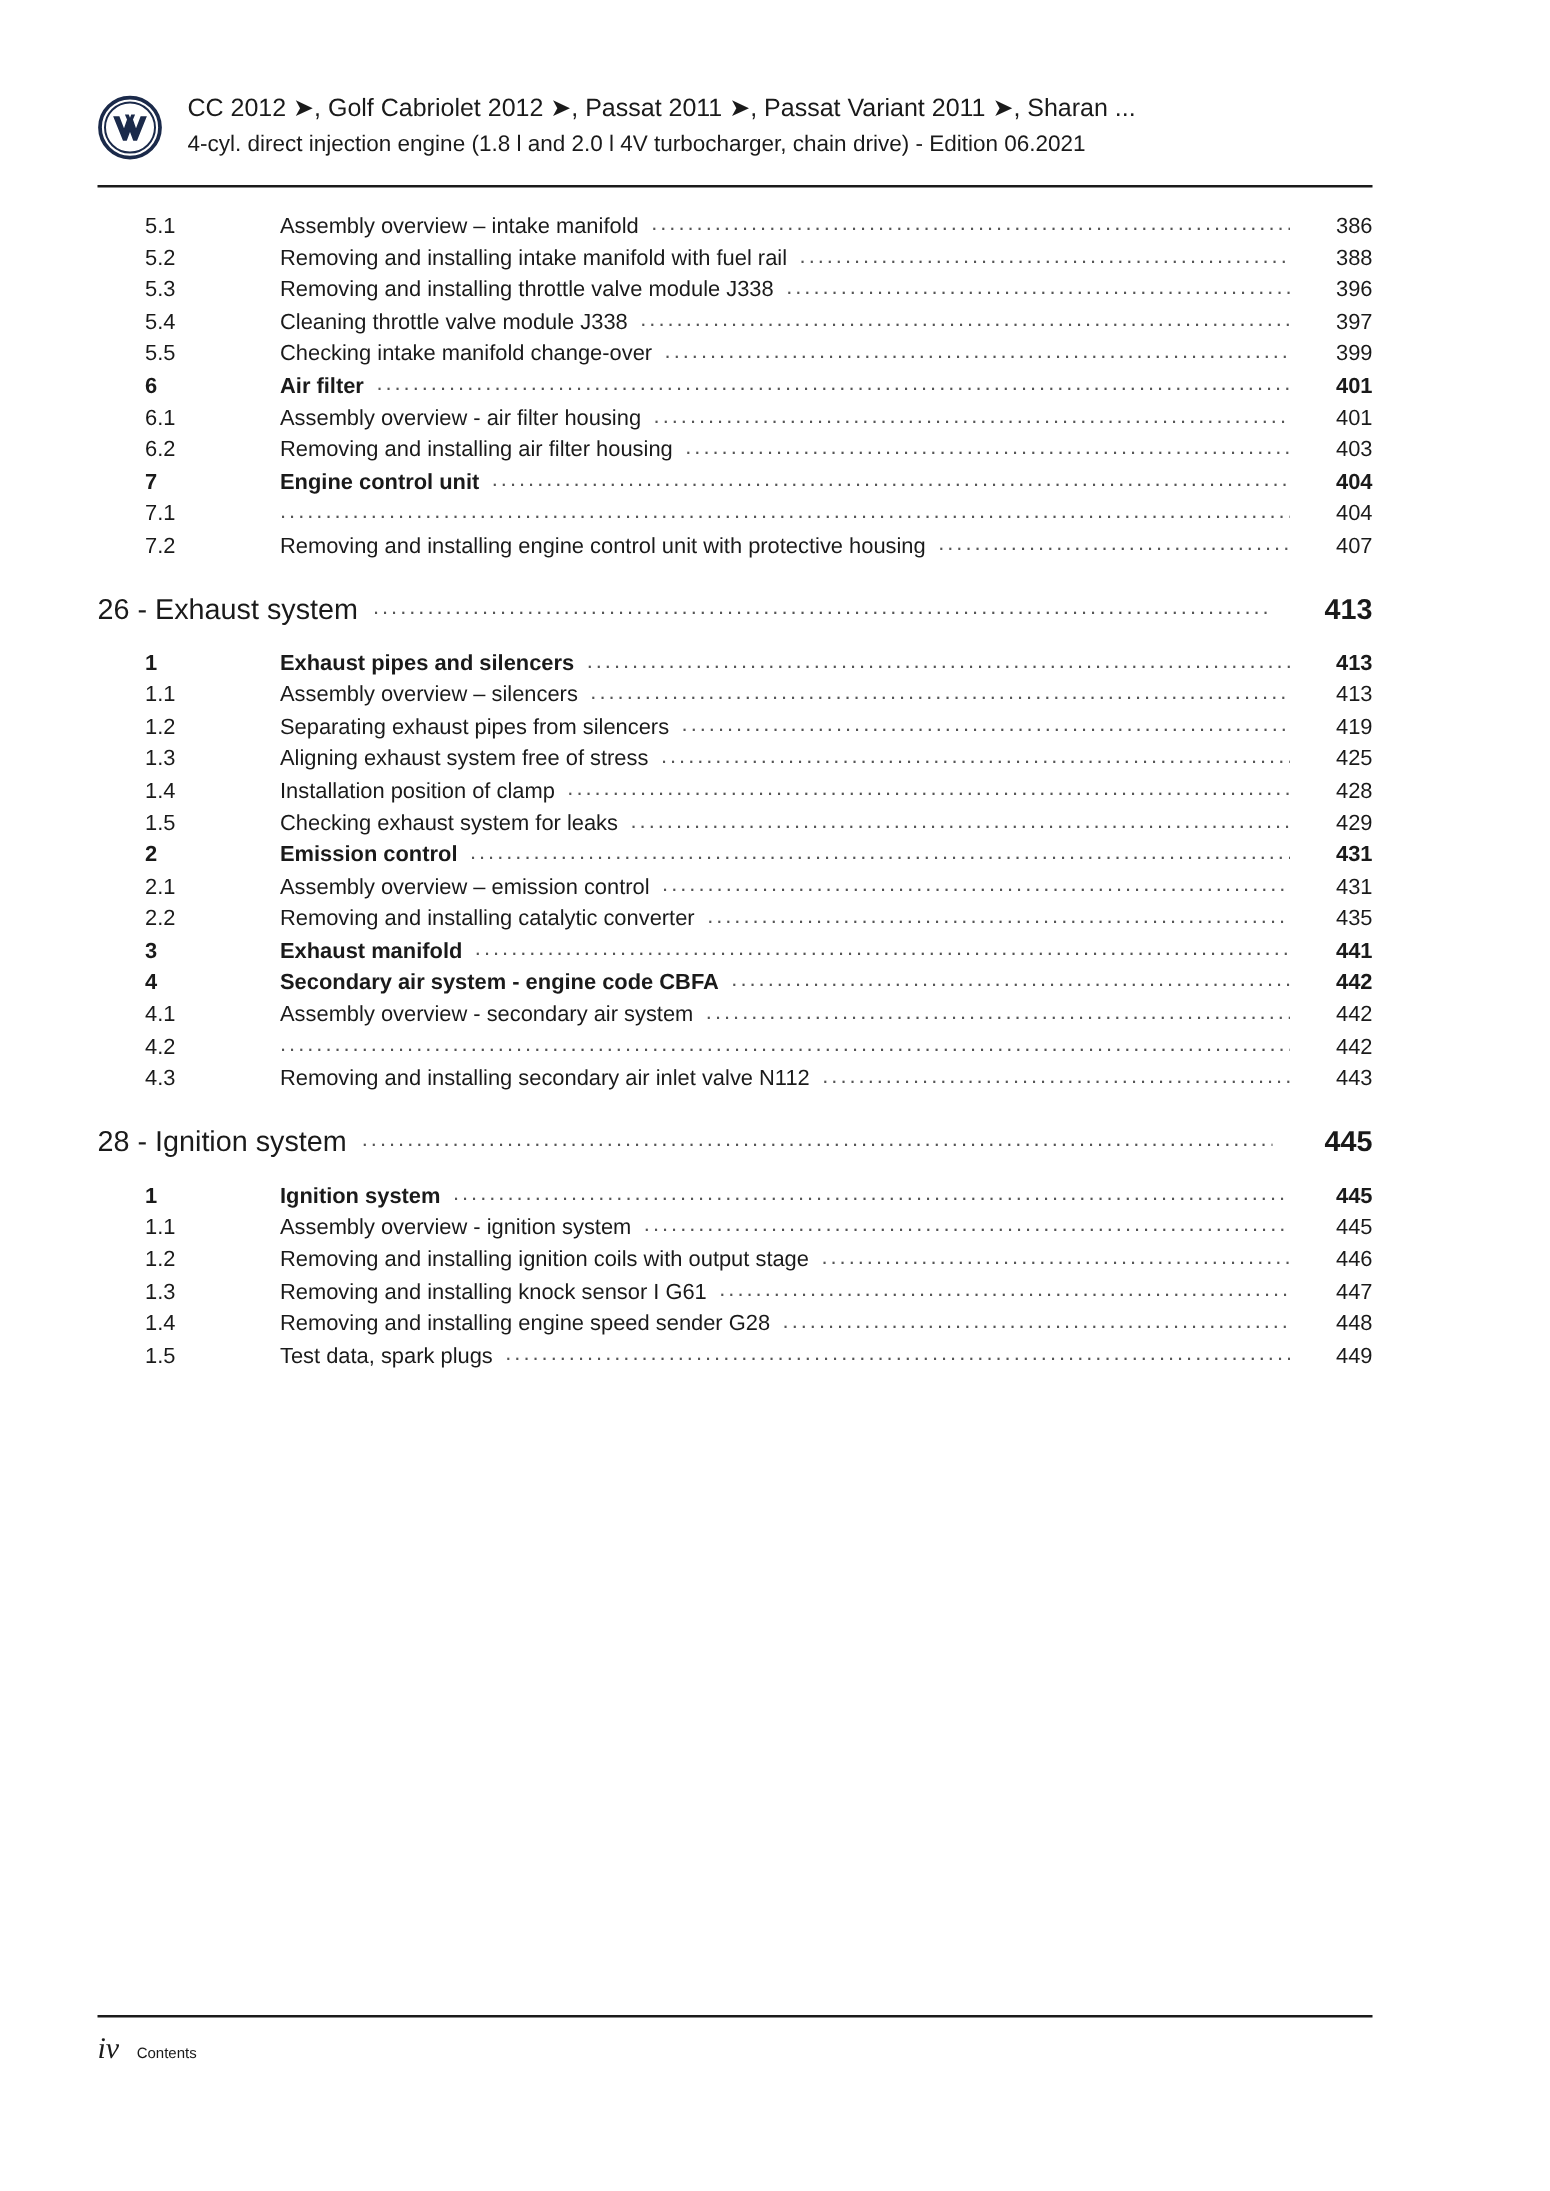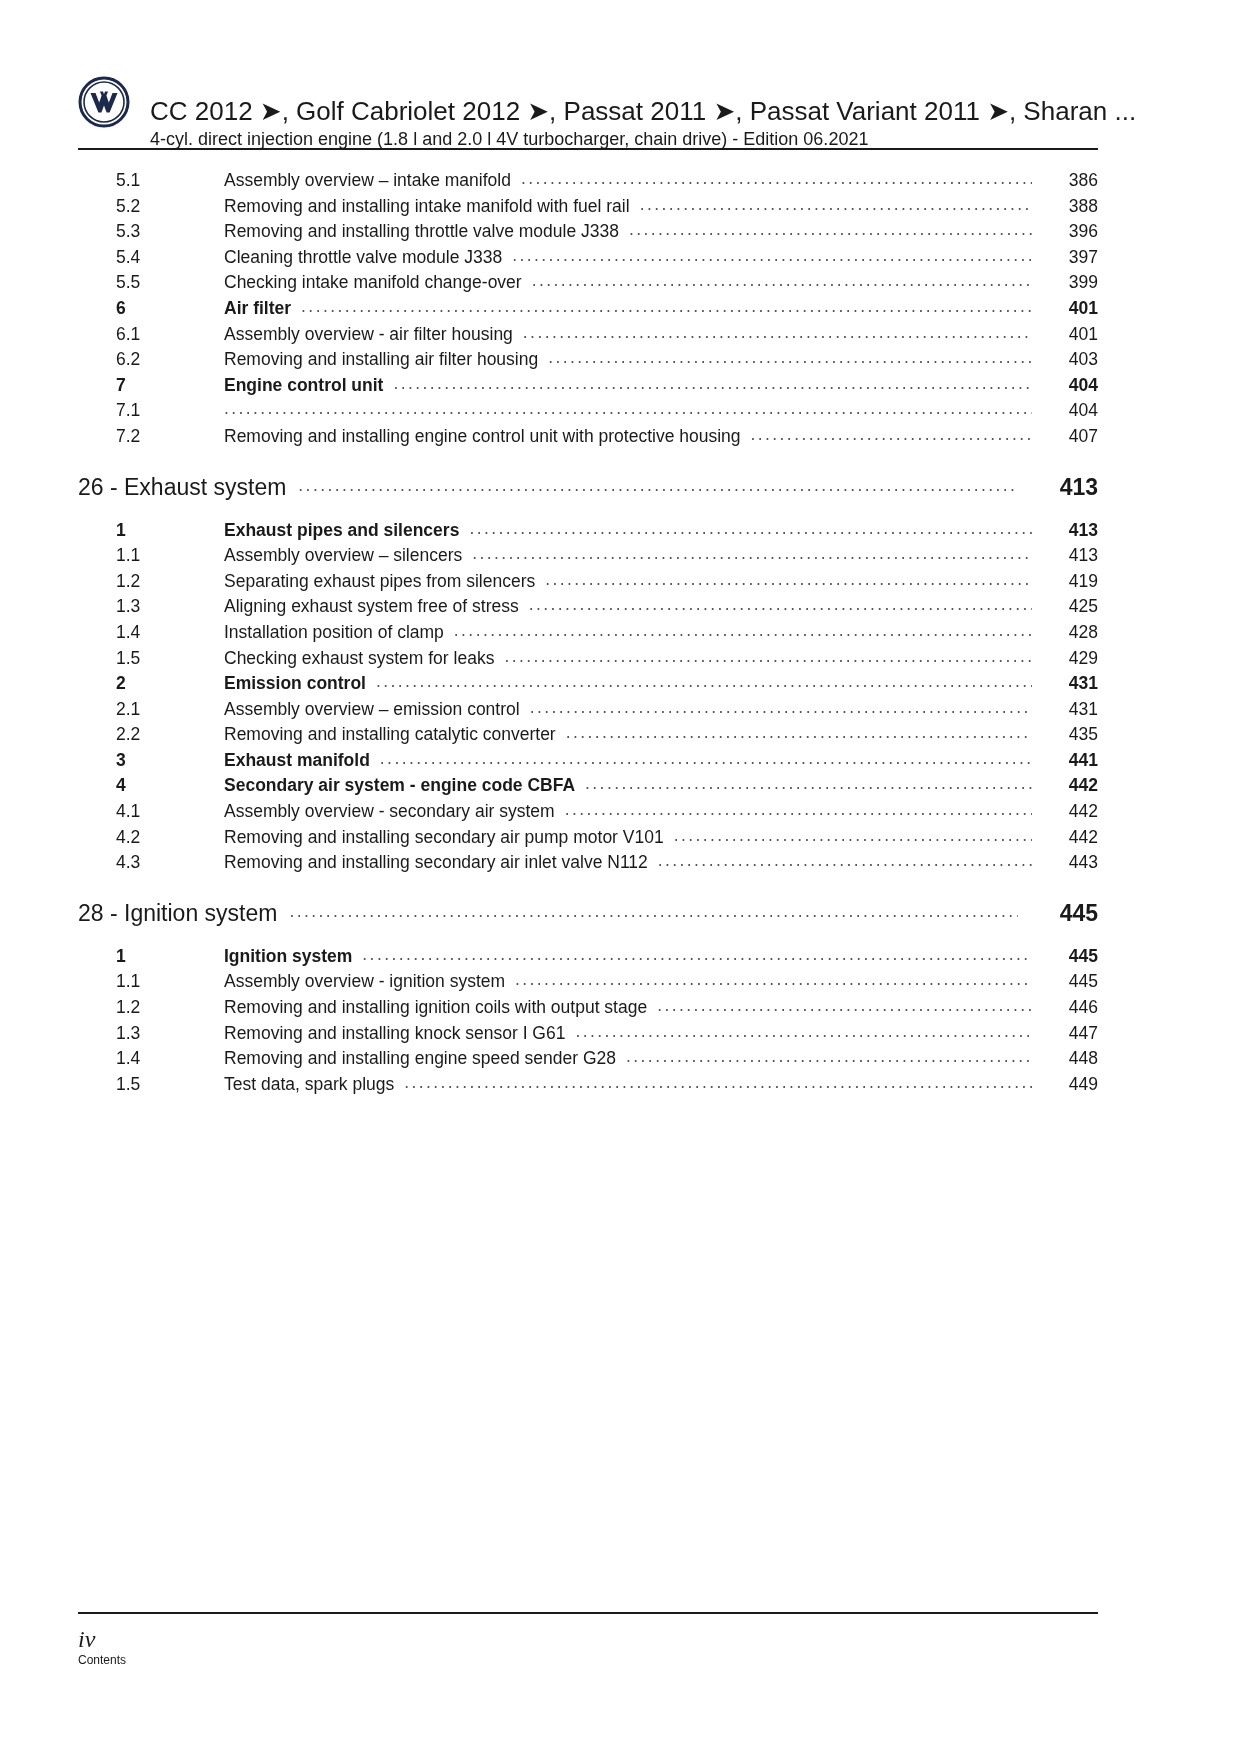--- a/index.html
+++ b/index.html
@@ -36,25 +36,24 @@
     width: 52px;
     height: 52px;
   }
   .header-text {
     position: absolute;
     left: 72px;
     top: 0px;
     width: 940px;
   }
   .header-line1 {
-    font-size: 26px;
+    font-size: 20px;
     color: #1a1a1a;
     line-height: 30px;
     white-space: nowrap;
-    margin-top: 24px;
   }
   .header-line2 {
     font-size: 18px;
     color: #1a1a1a;
     line-height: 26px;
     white-space: nowrap;
   }
   .header-rule {
     position: absolute;
     left: 78px;
@@ -133,21 +132,20 @@
     height: 2px;
     background: #1a1a1a;
   }
   .footer {
     position: absolute;
     left: 78px;
     top: 1626px;
     width: 1020px;
     display: flex;
     align-items: baseline;
-    flex-direction: column;
   }
   .footer .folio {
     font-family: "Liberation Serif", serif;
     font-style: italic;
     font-size: 24px;
     color: #1a1a1a;
     margin-right: 14px;
   }
   .footer .label {
     font-size: 12px;
@@ -313,21 +311,20 @@
         <span class="page-no">442</span>
       </div>
       <div class="row lvl-sub">
         <span class="num">4.1</span>
         <span class="title">Assembly overview - secondary air system</span>
         <span class="dots">........................................................................................................................................................................................................</span>
         <span class="page-no">442</span>
       </div>
       <div class="row lvl-sub">
         <span class="num">4.2</span>
-        <span class="title">Removing and installing secondary air pump motor V101</span>
         <span class="dots">........................................................................................................................................................................................................</span>
         <span class="page-no">442</span>
       </div>
       <div class="row lvl-sub">
         <span class="num">4.3</span>
         <span class="title">Removing and installing secondary air inlet valve N112</span>
         <span class="dots">........................................................................................................................................................................................................</span>
         <span class="page-no">443</span>
       </div>
       <div class="row lvl-chapter">

